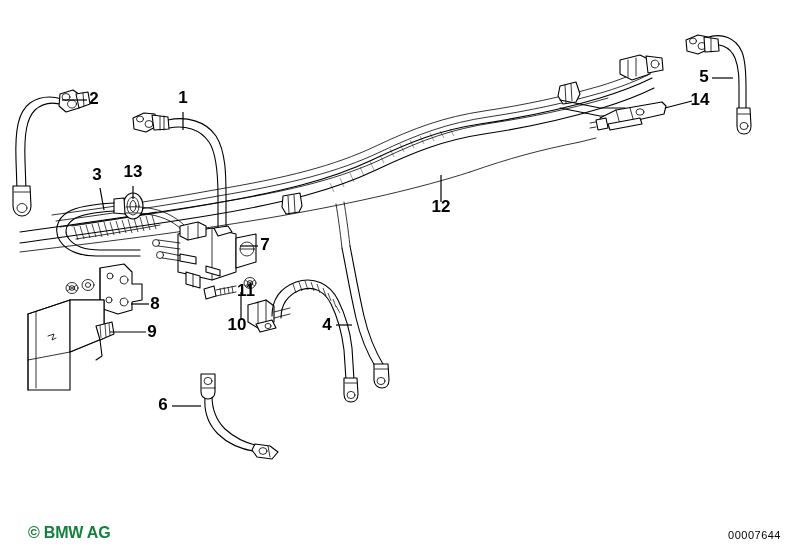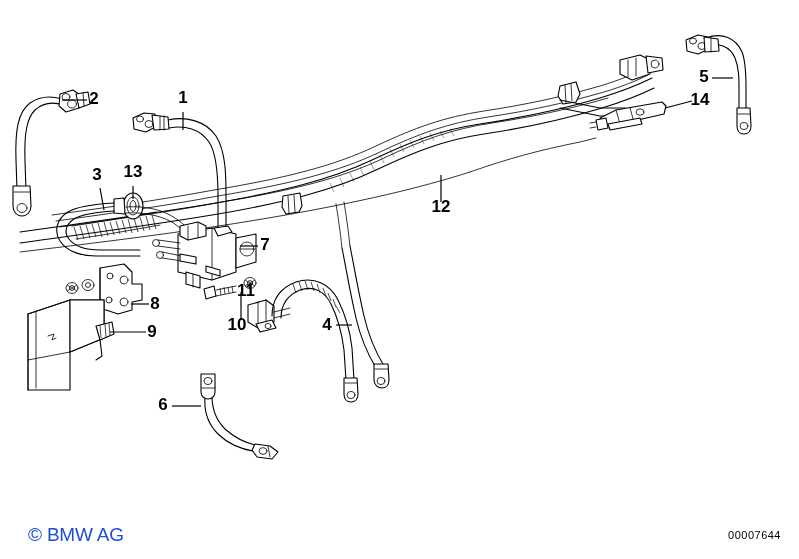--- a/index.html
+++ b/index.html
@@ -64,23 +64,23 @@
     position: absolute;
     left: 0;
     bottom: 0;
     width: 799px;
     height: 46px;
   }
   .footer-left {
     position: absolute;
     left: 28px;
     top: 11px;
-    font-size: 19px;
-    font-weight: normal;
-    color: #1d4ed8;
+    font-size: 16px;
+    font-weight: bold;
+    color: #15803d;
     letter-spacing: -0.2px;
     white-space: nowrap;
   }
   .footer-right {
     position: absolute;
     right: 18px;
     top: 16px;
     font-size: 11px;
     color: #000;
     letter-spacing: 0.5px;

